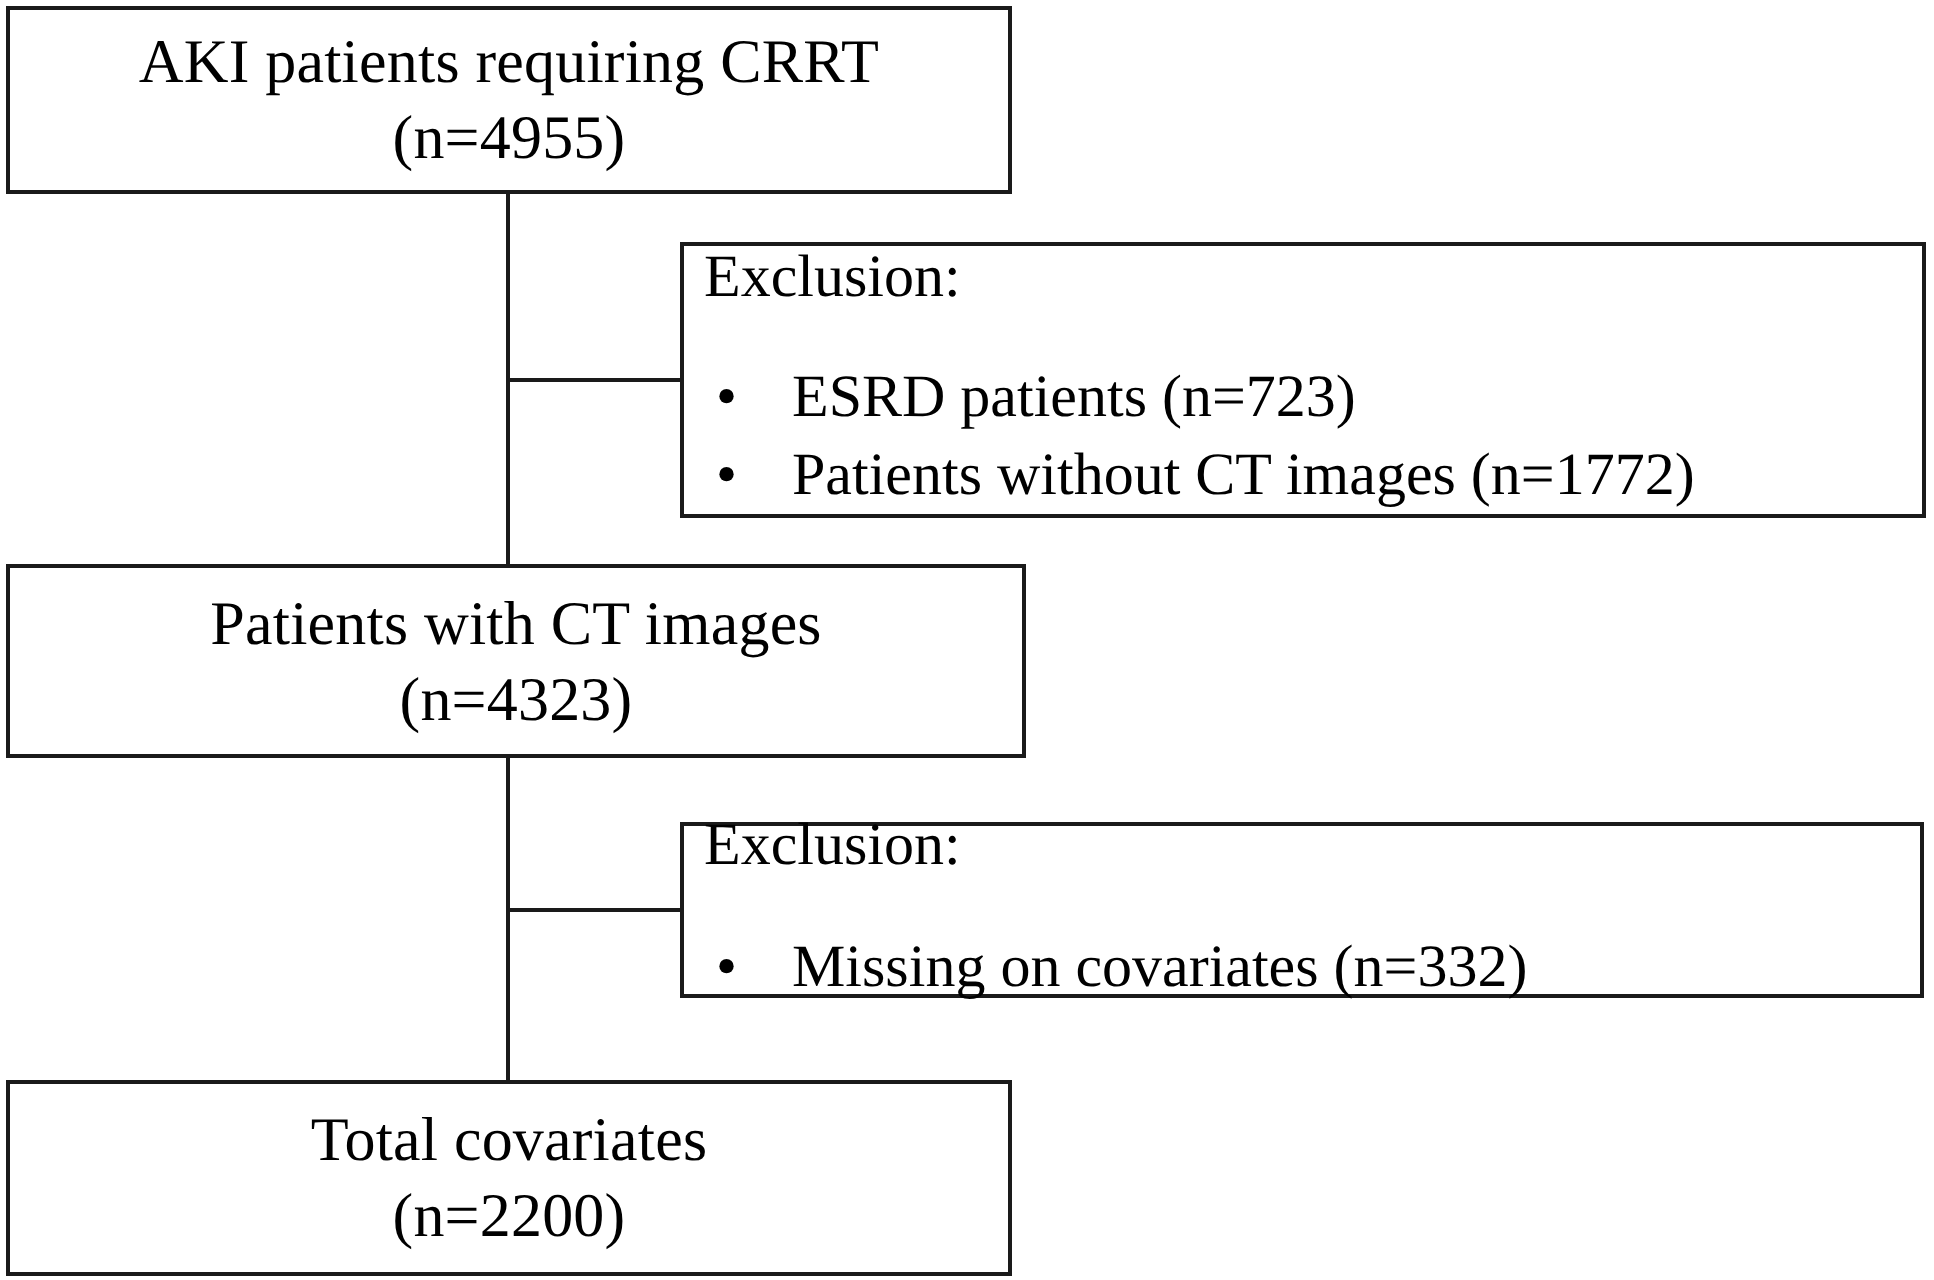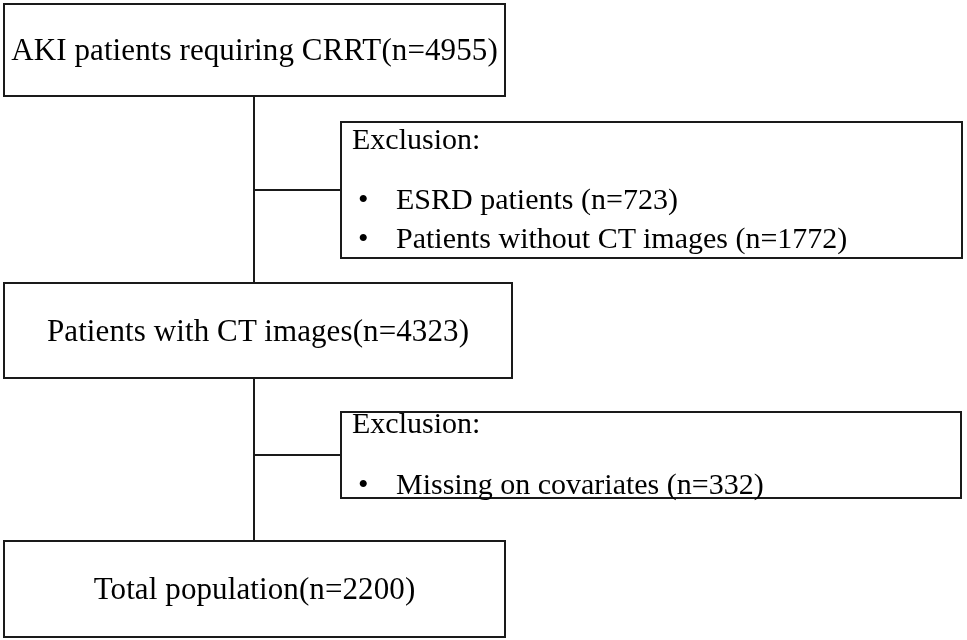--- a/index.html
+++ b/index.html
@@ -18,21 +18,21 @@
     color: #000000;
   }
   .node {
     position: absolute;
     box-sizing: border-box;
     border: 2px solid #1a1a1a;
     background: #ffffff;
   }
   .node-centered {
     display: flex;
-    flex-direction: row;
+    flex-direction: column;
     align-items: center;
     justify-content: center;
     text-align: right;
     line-height: 1.22;
     font-family: Liberation Serif, serif;
   }
   .node-centered .line-main,
   .node-centered .line-sub {
     font-size: 31px;
     letter-spacing: 0.1px;
@@ -121,17 +121,17 @@
     <div class="excl-title">Exclusion:</div>
     <ul class="bullet-list">
       <li class="bullet-item">
         <span class="bullet-dot">•</span>
         <span>Missing on covariates (n=332)</span>
       </li>
     </ul>
   </div>
 
   <div class="node node-centered" style="left:3px; top:540px; width:503px; height:98px;">
-    <div class="line-main">Total population</div>
+    <div class="line-main">Total covariates</div>
     <div class="line-sub">(n=2200)</div>
   </div>
 
 </div>
 
 </body></html>

